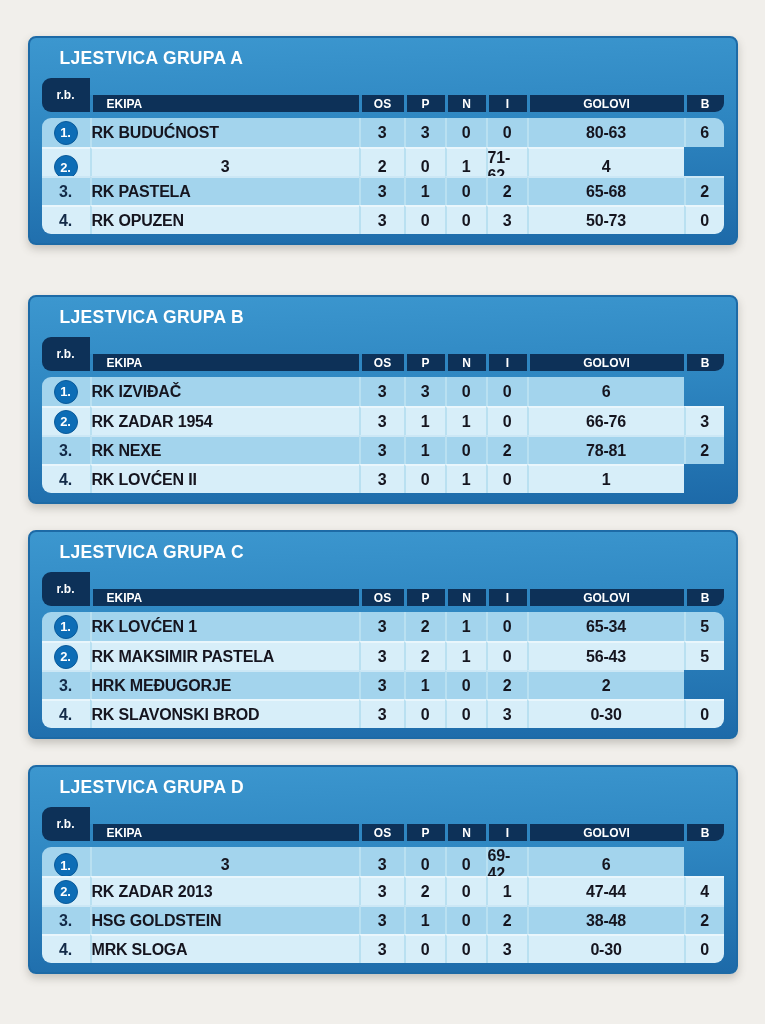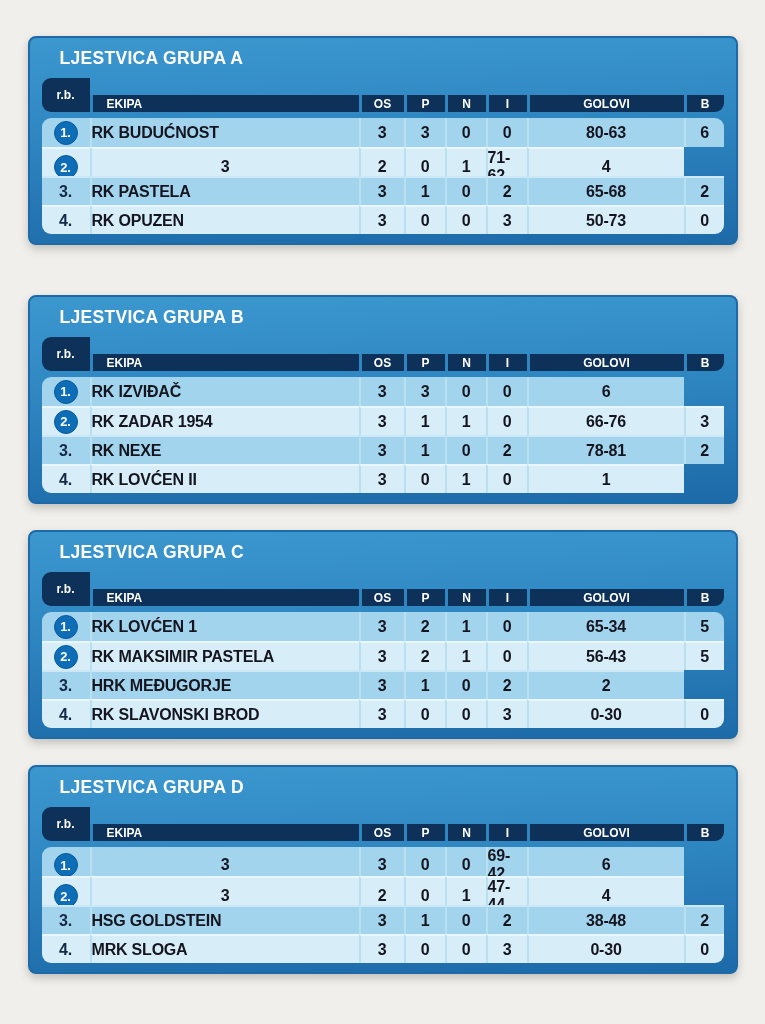--- a/index.html
+++ b/index.html
@@ -297,20 +297,21 @@
           <div class="bcell c-p">3</div>
           <div class="bcell c-n">0</div>
           <div class="bcell c-i">0</div>
           <div class="bcell c-golovi">69-42</div>
           <div class="bcell c-b">6</div>
         </div>
         <div class="brow row-light">
           <div class="bcell c-rank">
             <span class="rank-badge">2.</span>
           </div>
+          <div class="bcell c-team">RK ZADAR 2013</div>
           <div class="bcell c-os">3</div>
           <div class="bcell c-p">2</div>
           <div class="bcell c-n">0</div>
           <div class="bcell c-i">1</div>
           <div class="bcell c-golovi">47-44</div>
           <div class="bcell c-b">4</div>
         </div>
         <div class="brow row-dark">
           <div class="bcell c-rank">
             <span class="rank-plain">3.</span>

